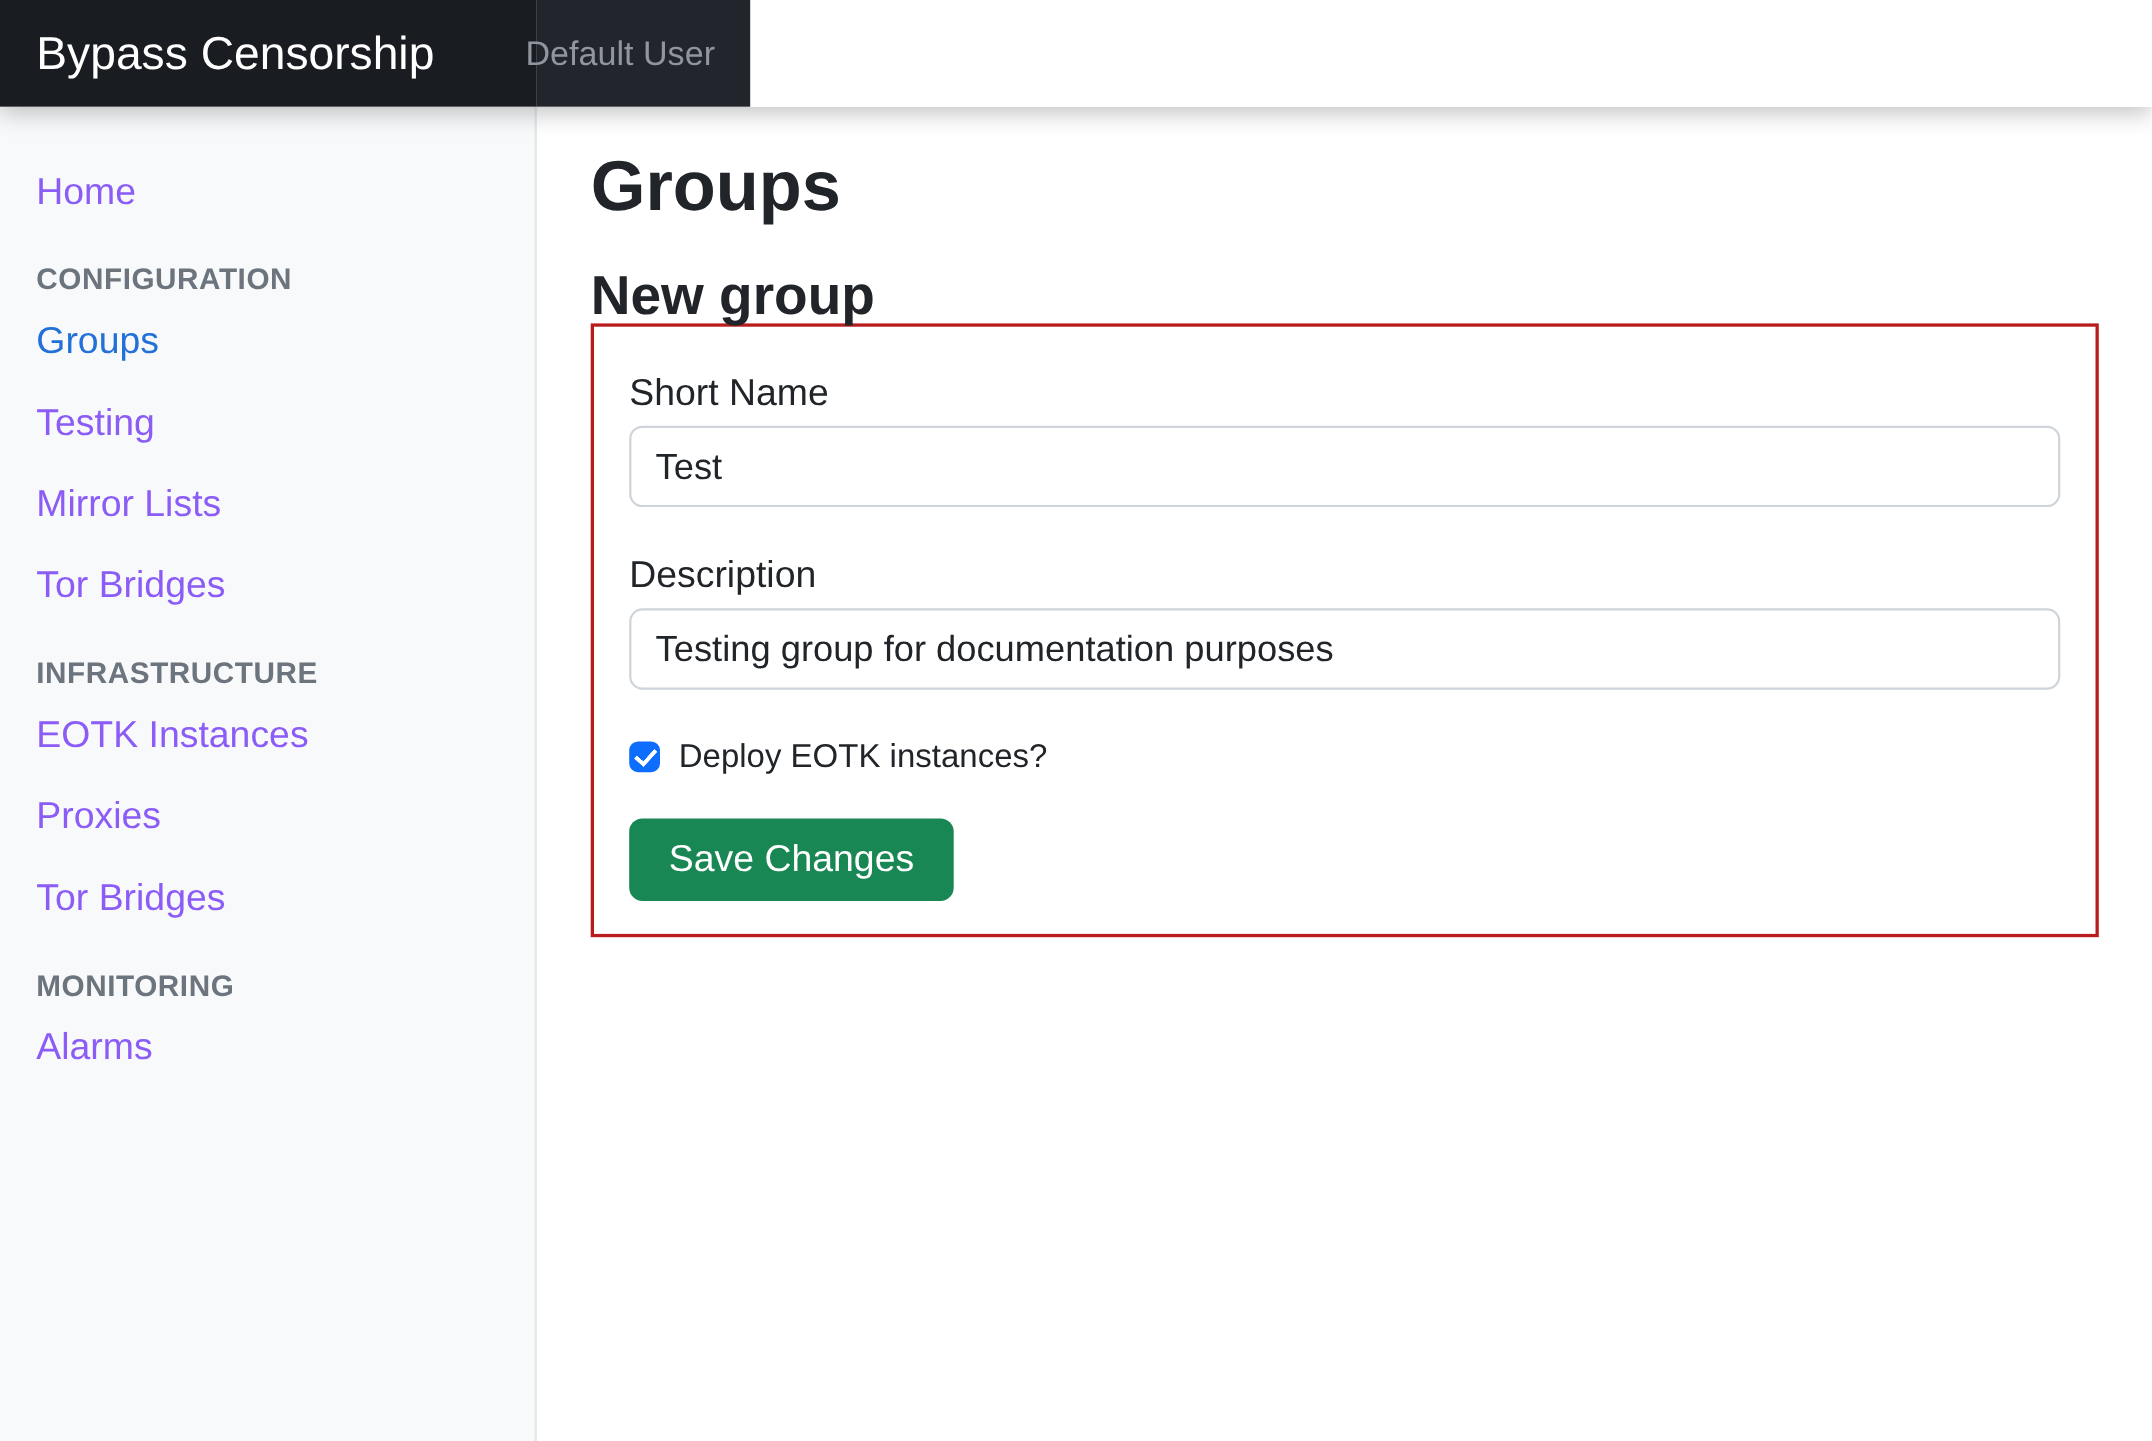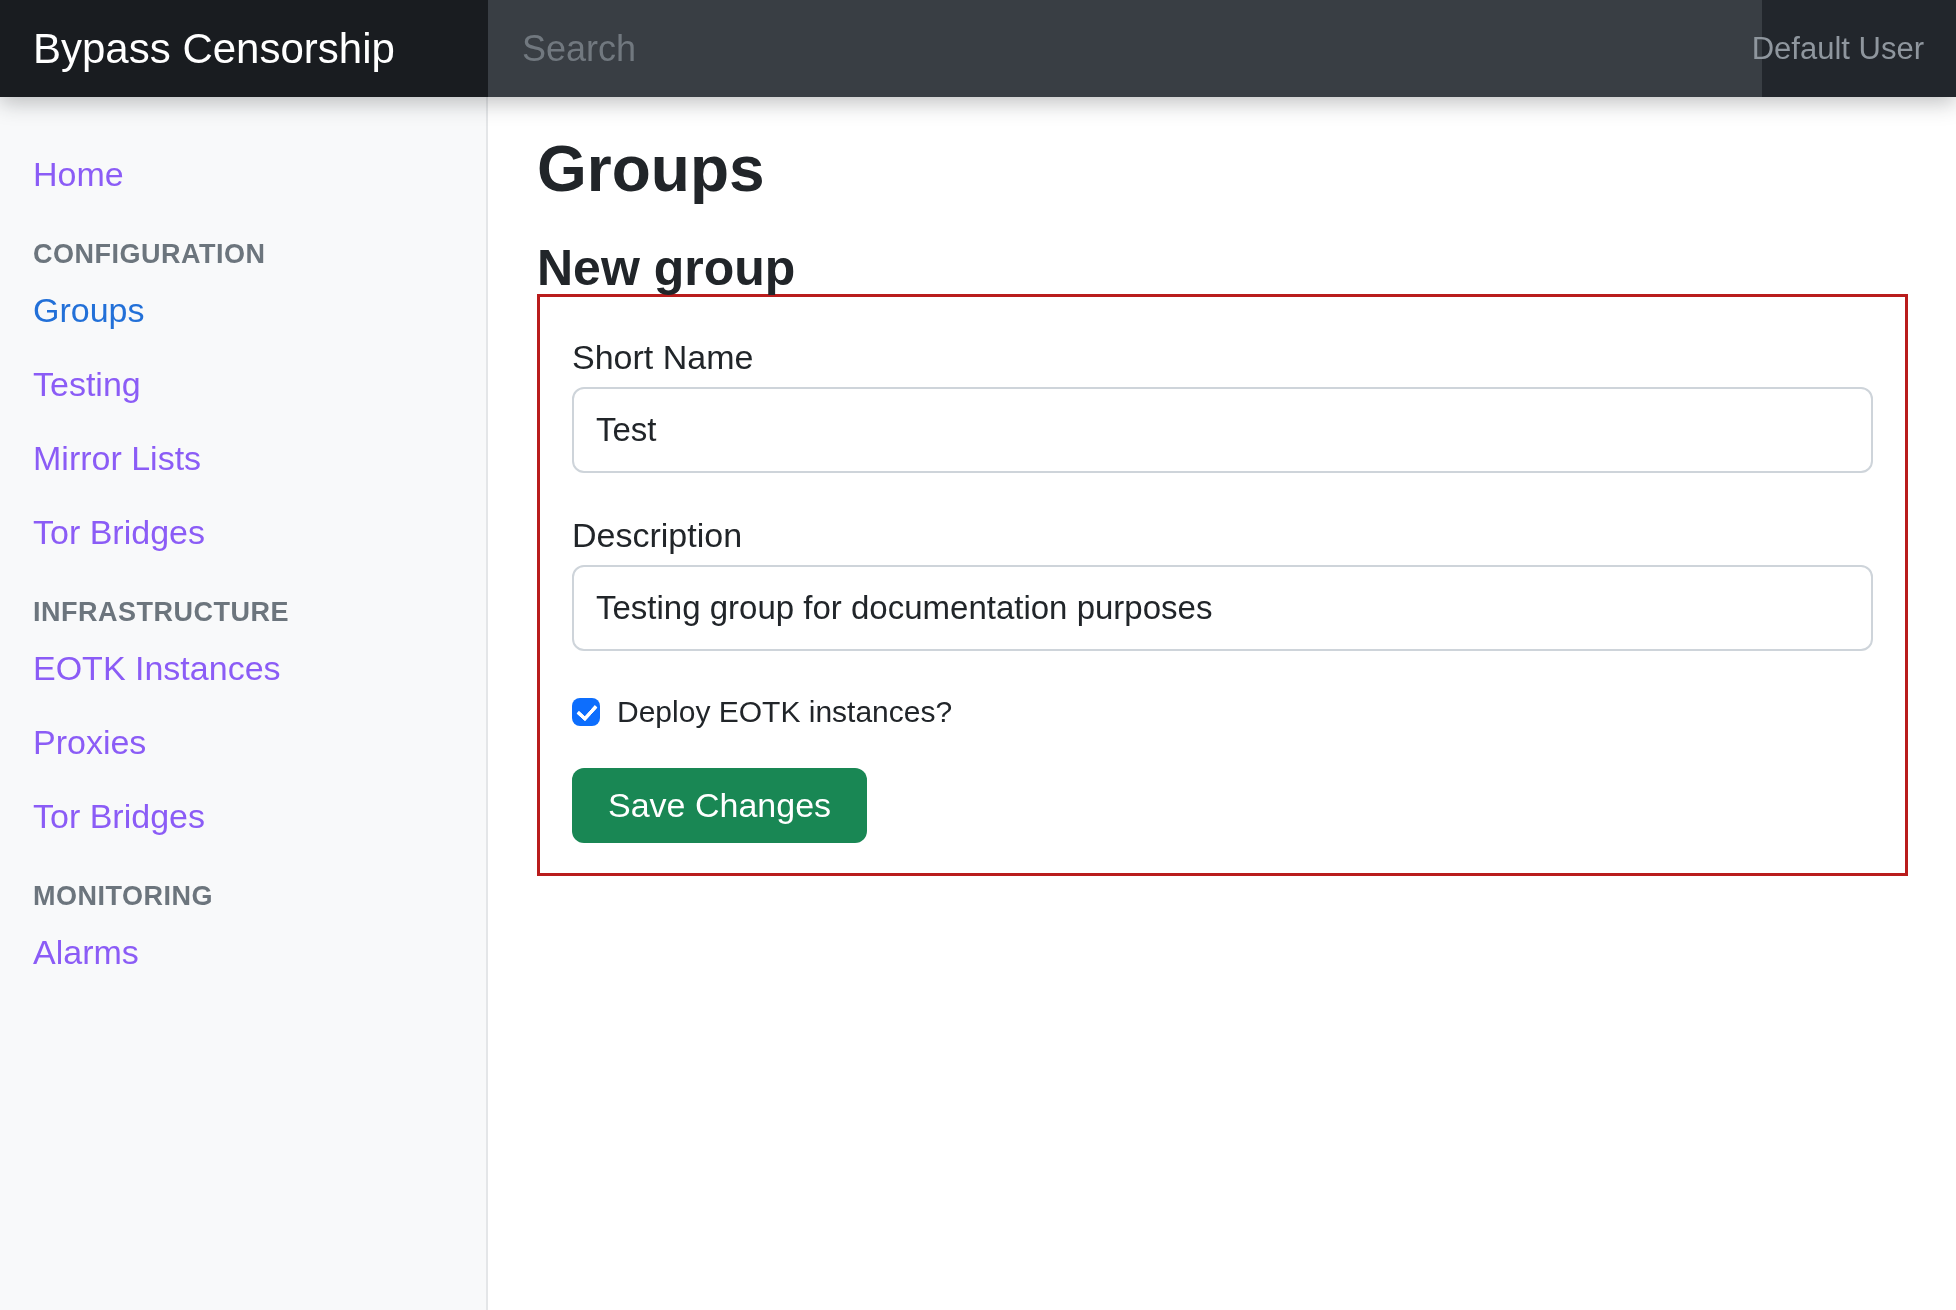--- a/index.html
+++ b/index.html
@@ -121,21 +121,21 @@
   }
   .form-label {
     font-size: 34px;
     line-height: 36px;
     color: #212529;
     margin-bottom: 12px;
   }
   .text-input {
     display: block;
     width: 100%;
-    height: 86px;
+    height: 74px;
     border: 2px solid #ced4da;
     border-radius: 12px;
     font-family: inherit;
     font-size: 33px;
     color: #212529;
     padding: 0 22px;
     outline: none;
     background: #ffffff;
   }
   .form-group.description { margin-top: 44px; }
@@ -183,23 +183,20 @@
     height: 75px;
     padding: 3px 36px;
     cursor: pointer;
   }
 </style>
 </head>
 <body>
 
 <header class="navbar">
   <div class="nav-brand">Bypass Censorship</div>
-  <div class="nav-search">
-    <input type="text" placeholder="Search" style="">
-  </div>
   <div class="nav-user">Default User</div>
 </header>
 
 <div class="layout">
 
   <nav class="sidebar">
     <ul class="nav-list">
       <li class="nav-item">Home</li>
 
       <li class="nav-header">CONFIGURATION</li>

